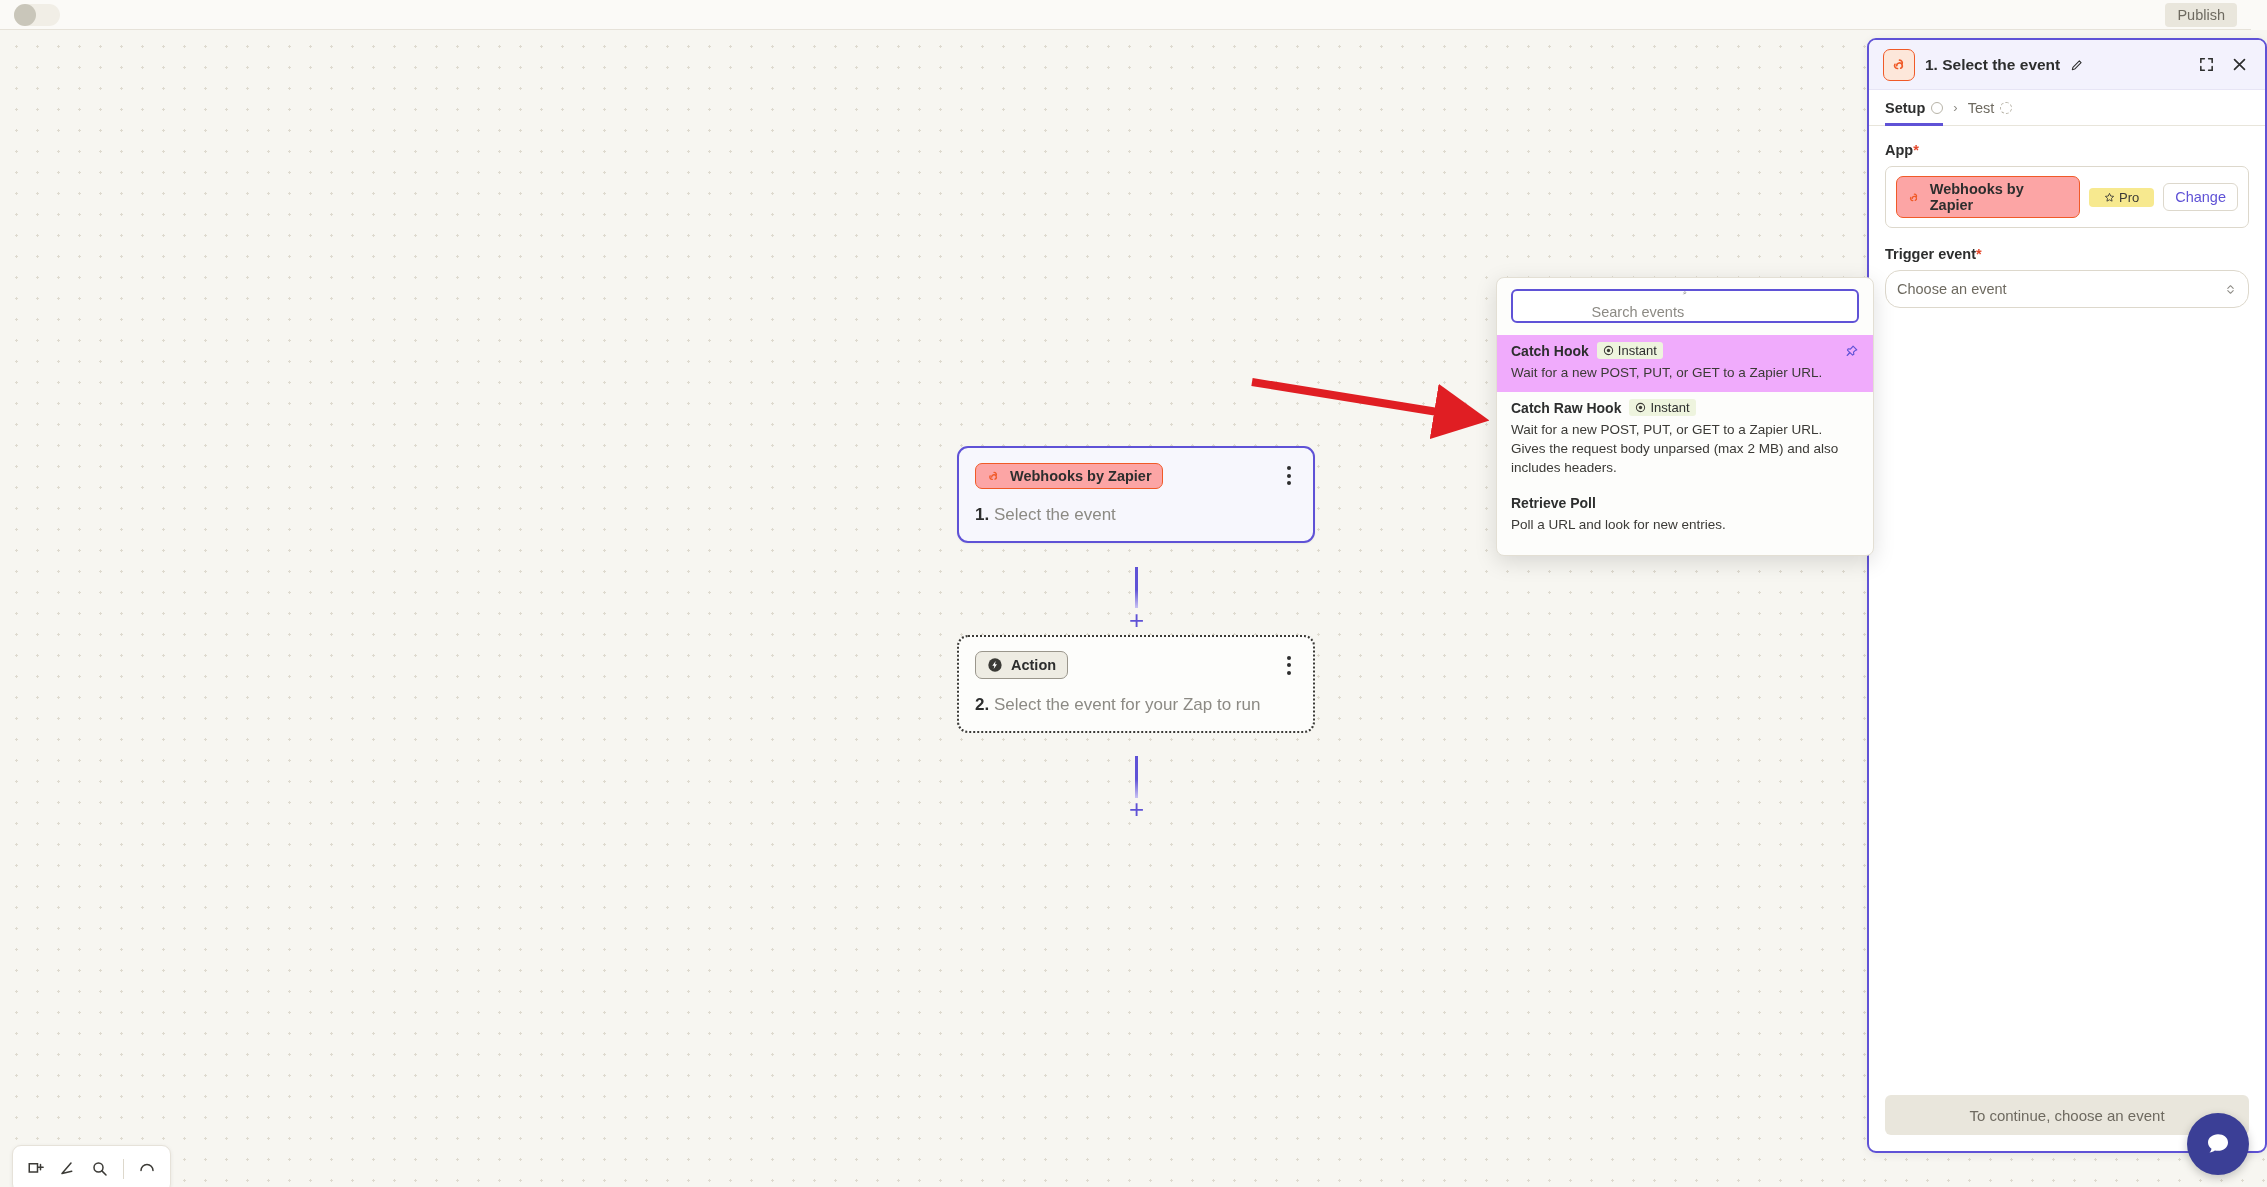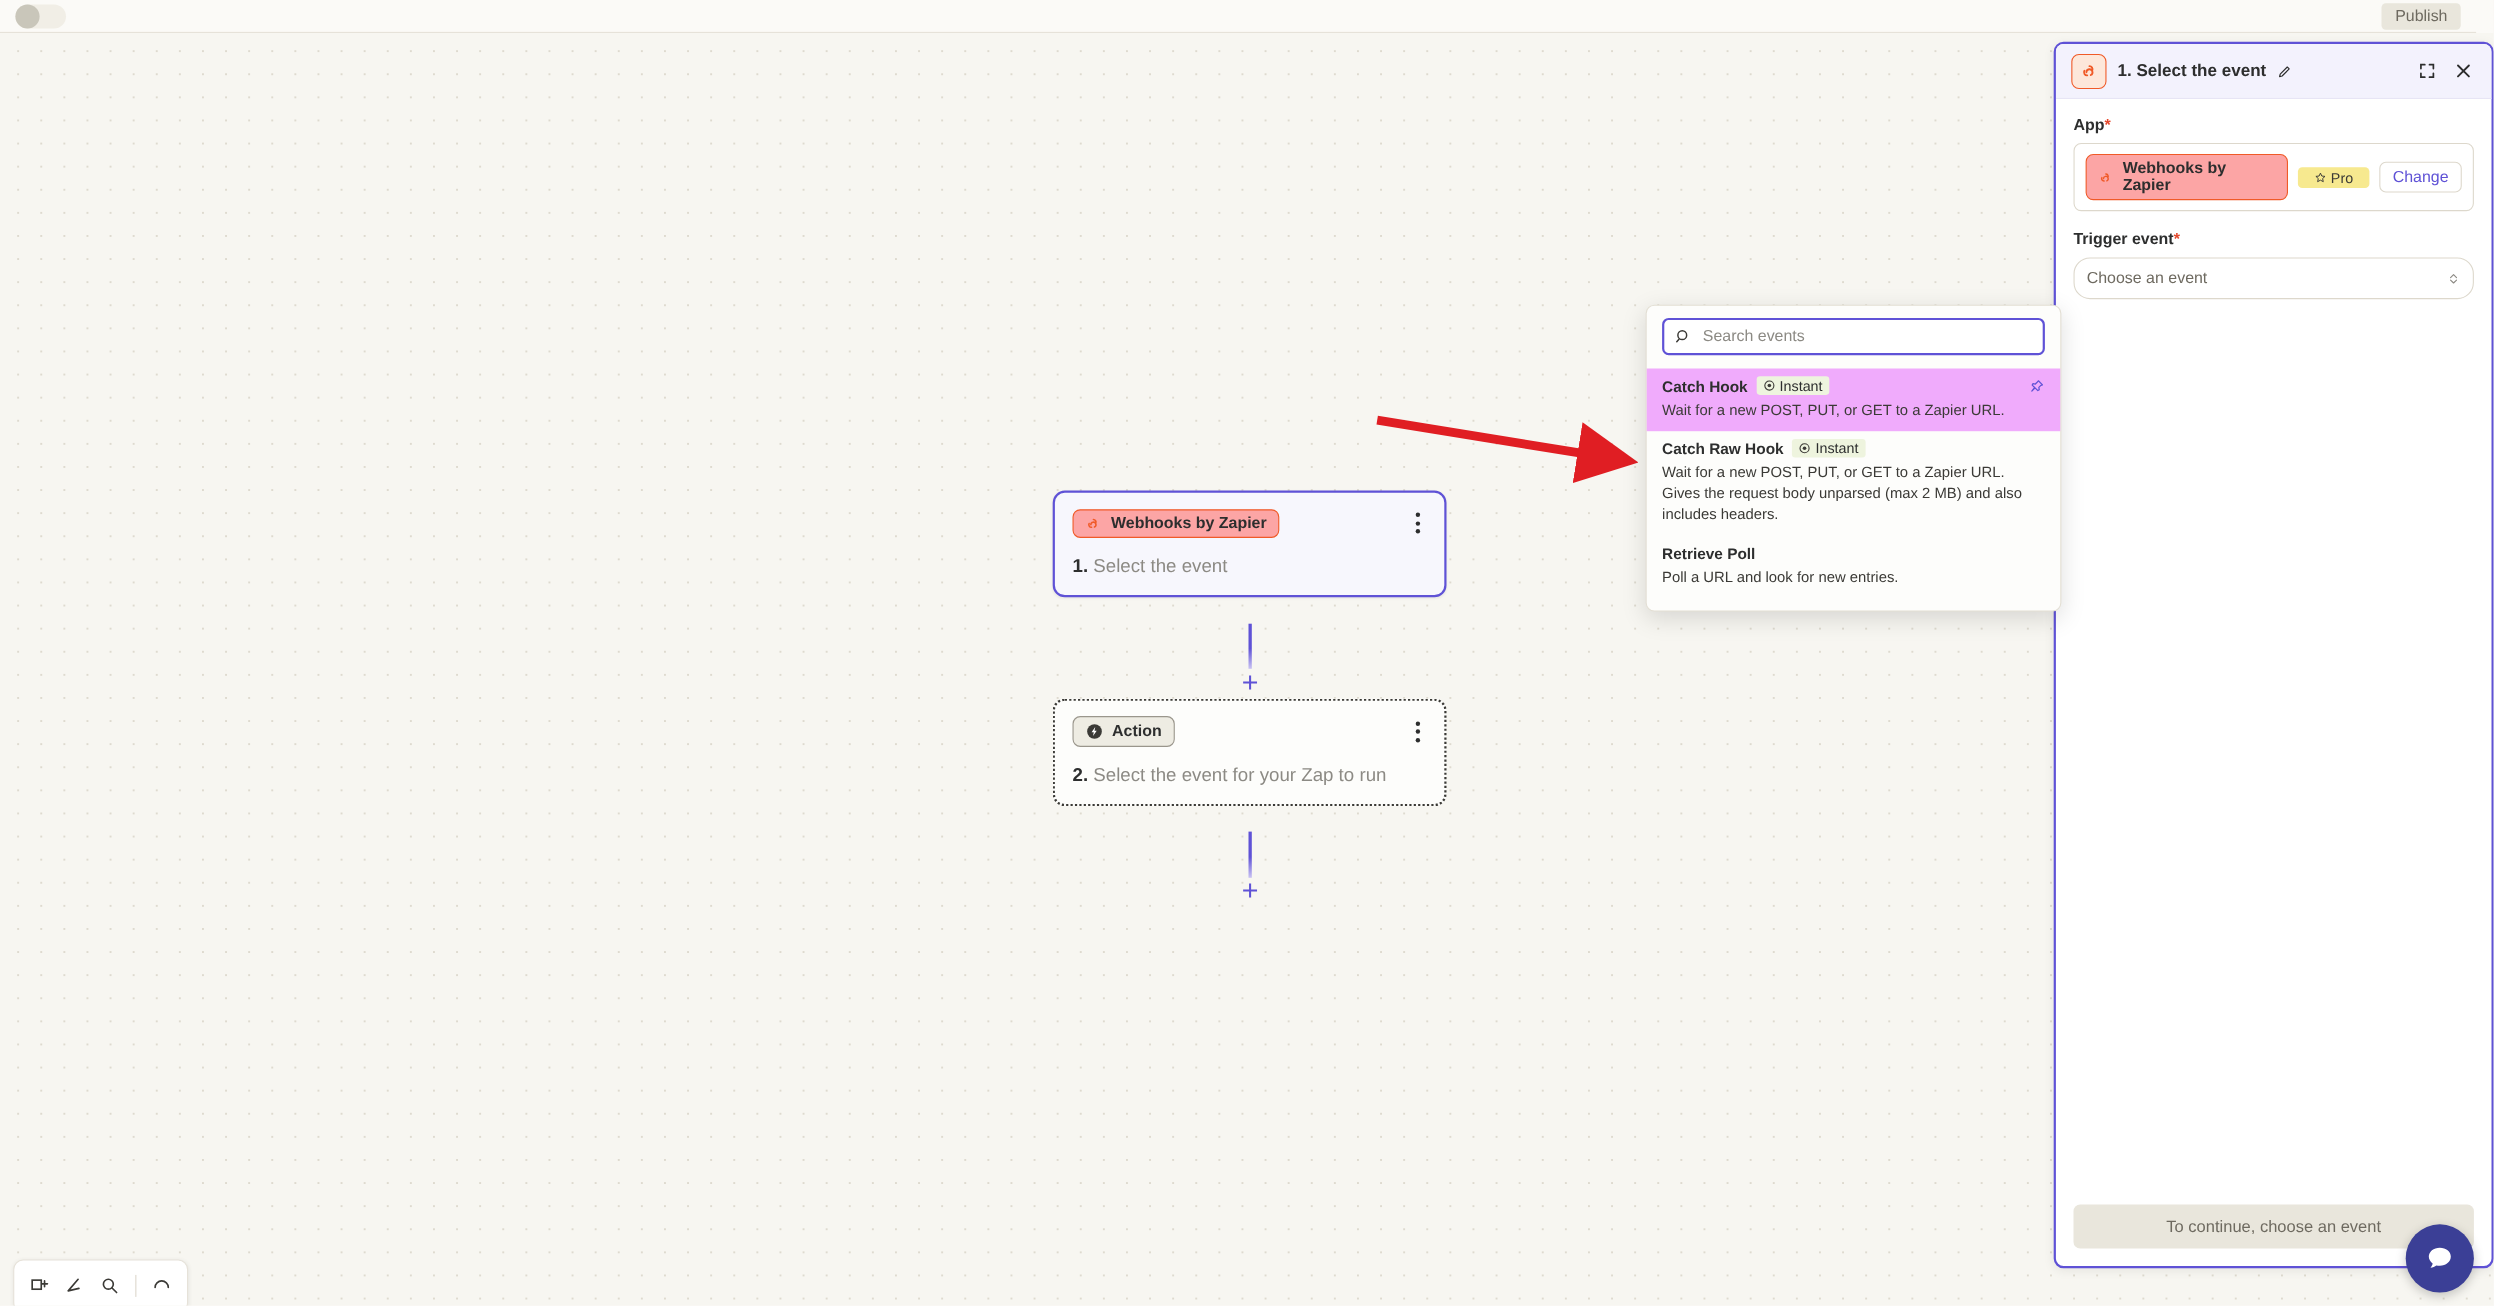--- a/index.html
+++ b/index.html
@@ -158,21 +158,21 @@
 
   
   .dropdown{
     position:absolute;left:1496px;top:277px;width:378px;
     background:#fdfdfb;border:1px solid #e3dfd4;border-radius:8px;
     box-shadow:0 6px 22px rgba(0,0,0,.13);z-index:35;padding:11px 0 11px 0;
     box-sizing:border-box;
   }
   .search-wrap{
     margin:0 14px 12px 14px;height:34px;border:2px solid #5f52d6;border-radius:6px;
-    display:flex;align-items:center;gap:8px;padding:0 9px;background:#fff;box-sizing:border-box;
+    display:flex;align-items:center;gap:8px;padding:0 9px;background:#fff;box-sizing:border-box;flex-direction:column;
   }
   .search-input{
     border:none;outline:none;flex:1;font-size:14.5px;color:#2d2e2e;
     font-family:"Liberation Sans", sans-serif;background:transparent;
   }
   .search-input::placeholder{color:#8c8a84;}
   .evt{padding:7px 14px 10px 14px;position:relative;cursor:pointer;}
   .evt.sel{background:#f0abfc;}
   .evt-title{font-size:14px;font-weight:bold;color:#2d2e2e;display:flex;align-items:center;gap:8px;}
   .instant{
@@ -357,20 +357,31 @@
           <path d="M4 9V4h5M20 9V4h-5M4 15v5h5M20 15v5h-5"></path>
         </svg>
       </span>
       <span class="icon-btn">
         <svg width="17" height="17" viewBox="0 0 24 24" stroke="#2d2e2e" stroke-width="2.4" stroke-linecap="round">
           <path d="M5 5l14 14M19 5L5 19"></path>
         </svg>
       </span>
     </div>
 
+    <div class="tabs">
+      <span class="tab active">
+        <span>Setup</span>
+        <span class="circ"></span>
+      </span>
+      <span class="tab-sep">›</span>
+      <span class="tab inactive">
+        <span>Test</span>
+        <span class="circ-dash"></span>
+      </span>
+    </div>
 
     <div class="panel-body">
       <div class="field-label">
         <span>App</span><span class="req">*</span>
       </div>
       <div class="app-box">
         <span class="chip-app">
           <svg width="15" height="15" viewBox="0 0 24 24">
             <path d="M8.5 13.5a3.5 3.5 0 1 1 5 3.2M12 6.5a3.5 3.5 0 0 1 3.2 5M9.5 17a3.5 3.5 0 0 1-3.3-5.2" fill="none" stroke="#f05a28" stroke-width="2.1" stroke-linecap="round"></path>
           </svg>

